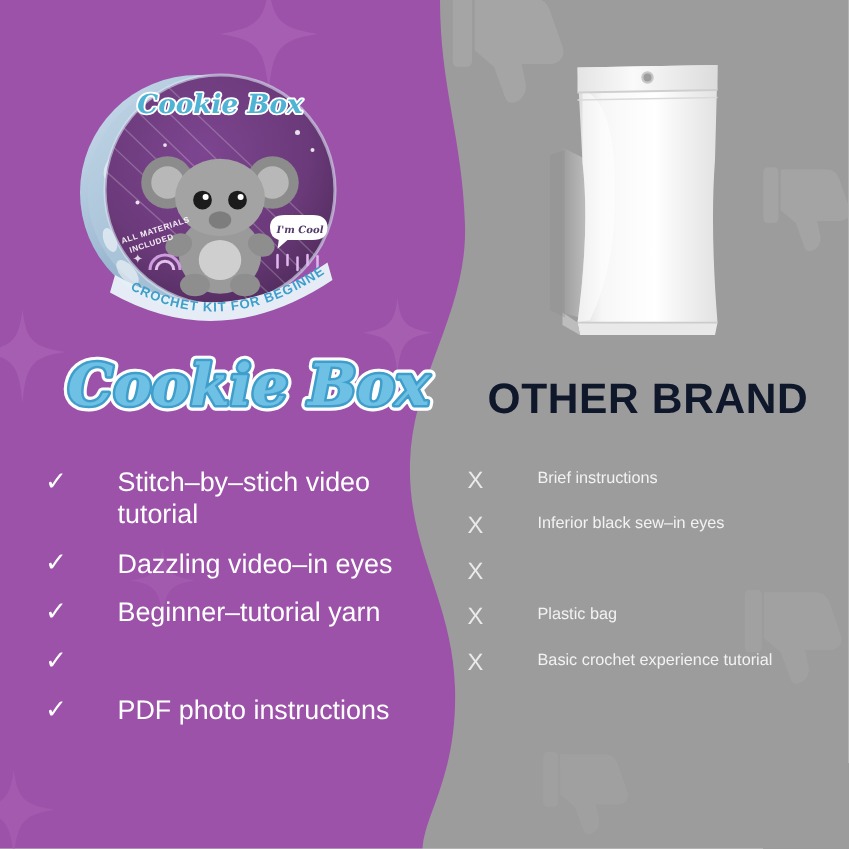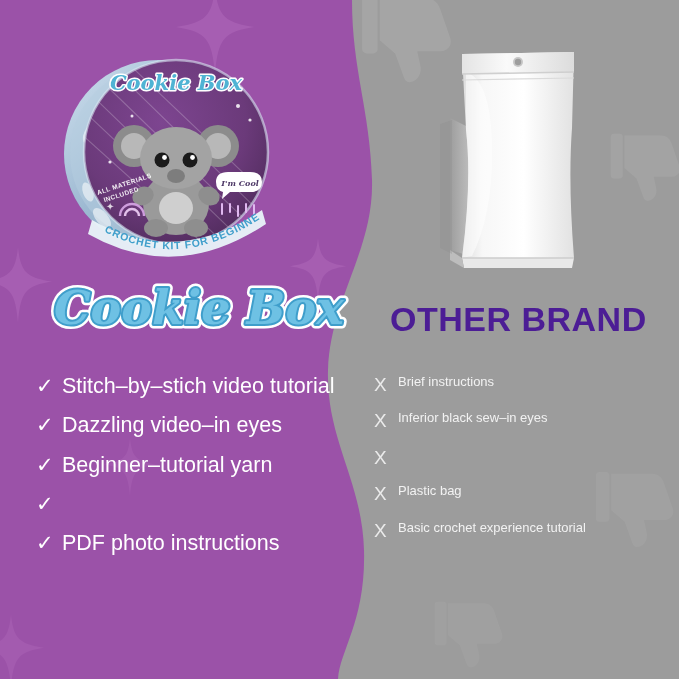--- a/index.html
+++ b/index.html
@@ -64,21 +64,21 @@
 
   .other-brand {
     position: absolute;
     left: 390px;
     top: 300px;
     width: 280px;
     font-family: "Liberation Sans", sans-serif;
     font-weight: bold;
     font-size: 34px;
     letter-spacing: 0.5px;
-    color: #4c1d95;
+    color: #0f172a;
     white-space: nowrap;
   }
 
   
   .list {
     position: absolute;
     box-sizing: border-box;
   }
   .list-left {
     left: 36px;
@@ -109,20 +109,21 @@
   .list-right .mark {
     font-size: 19px;
     color: #eaeaea;
     width: 24px;
   }
   .txt {
     font-family: "Liberation Sans", sans-serif;
     font-size: 21.5px;
     line-height: 1.18;
     color: #ffffff;
+    margin-left: 32px;
   }
   .list-right .txt {
     color: #f2f2f2;
     font-size: 13px;
   }
 </style>
 </head>
 <body>
 
 <div id="stage">

